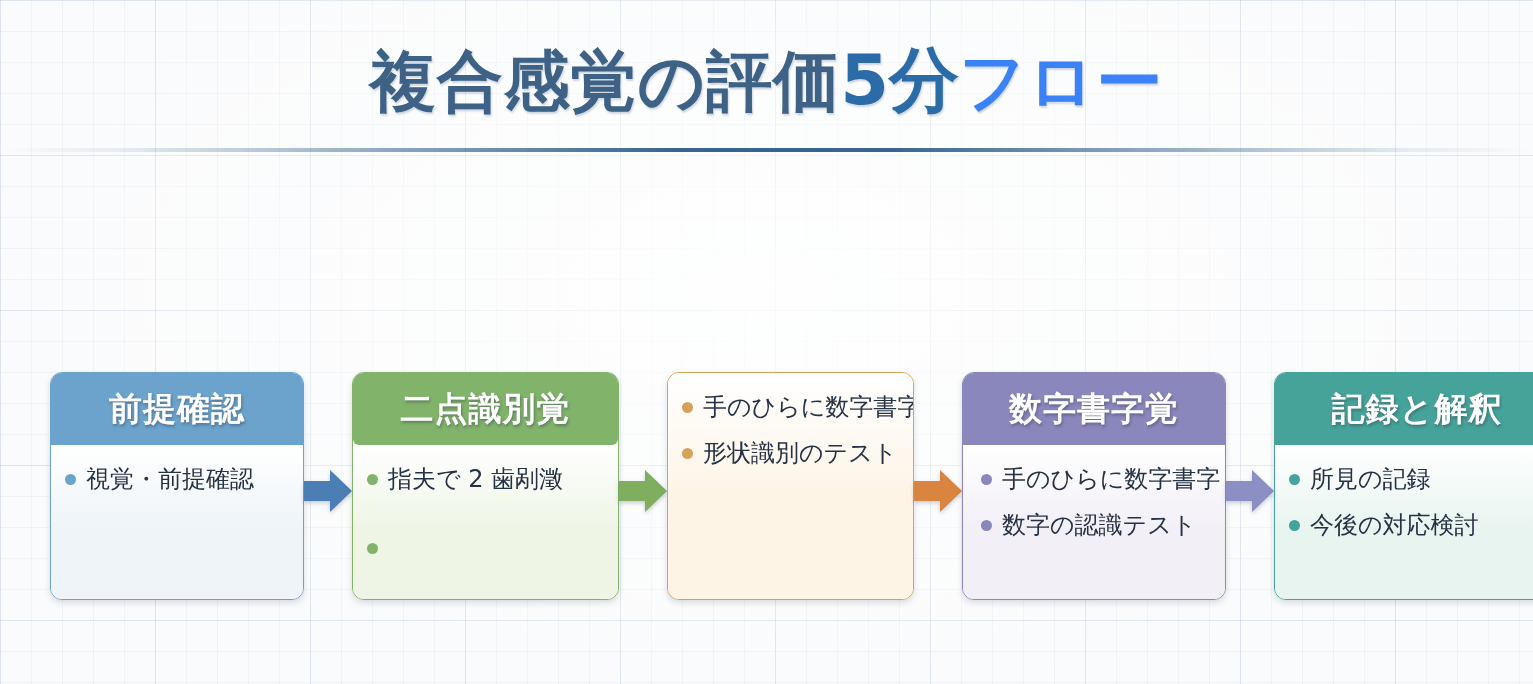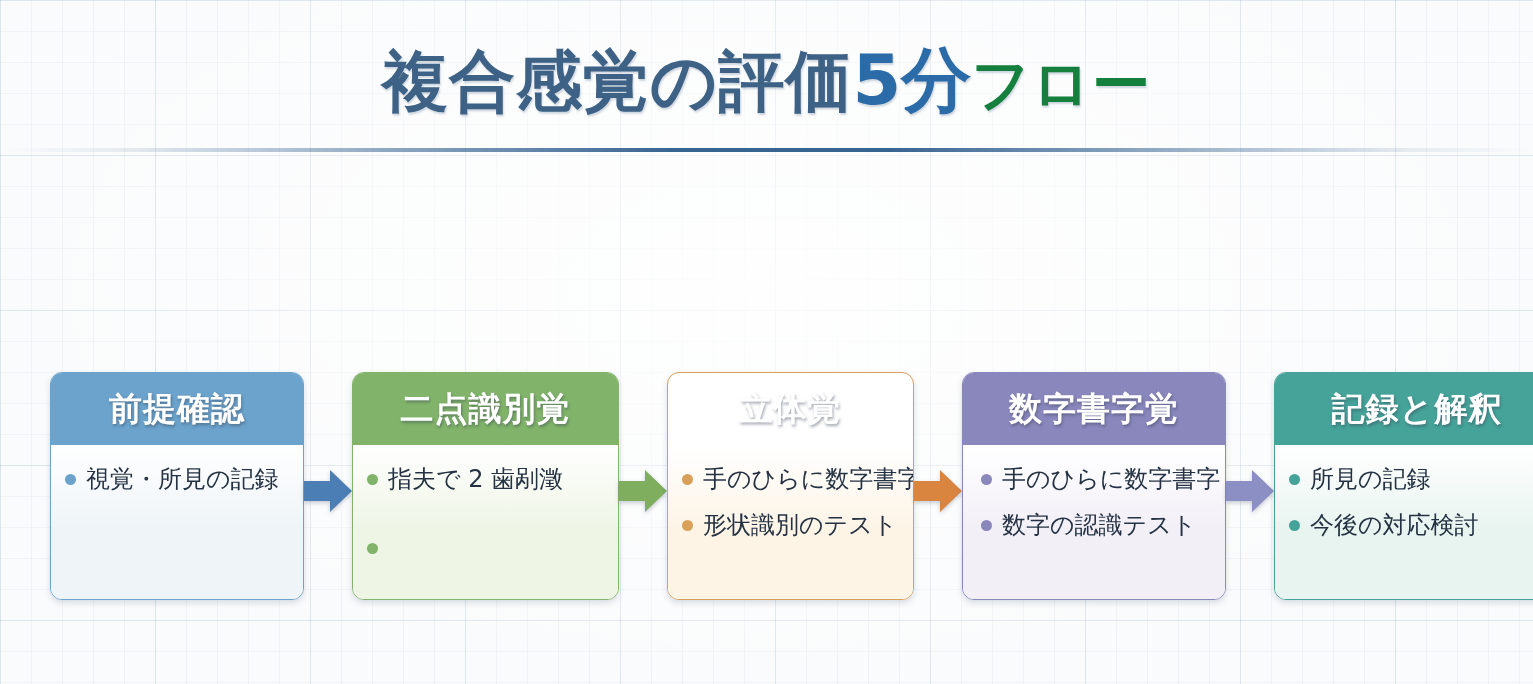--- a/index.html
+++ b/index.html
@@ -55,22 +55,22 @@
     color: #3d6285;
     text-shadow: 1px 2px 2px rgba(120,140,165,0.35);
     white-space: nowrap;
   }
   .title .accent {
     color: #2b6ca8;
     font-size: 70px;
     letter-spacing: 0;
   }
   .title .accent-kana {
-    color: #15803d;
-    font-size: 58px;
+    color: #3b82f6;
+    font-size: 66px;
   }
 
   .title-rule {
     position: absolute;
     top: 148px;
     left: 0;
     width: 100%;
     height: 4px;
     background: linear-gradient(to right,
         rgba(45,92,140,0) 0%,
@@ -168,52 +168,51 @@
 </div>
 <div class="title-rule"></div>
 
 <div class="flow">
 
   <div class="card" style="width: 252px; height: 226px; border-color: rgb(107, 163, 204);">
     <div class="card-head" style="background: linear-gradient(rgb(107, 163, 204) 0%, rgb(107, 163, 204) 70%, rgb(107, 163, 204) 100%);">前提確認</div>
     <div class="card-body" style="background: linear-gradient(rgb(255, 255, 255) 0%, rgb(238, 244, 248) 55%, rgb(238, 244, 248) 100%);">
       <div class="bullet">
         <span class="dot" style="background: rgb(107, 163, 204);"></span>
-        <span>視覚・所見の記録</span>
+        <span>視覚・前提確認</span>
       </div>
     </div>
   </div>
 
   <div class="arrow">
     <svg viewBox="0 0 48 46">
         <polygon points="0,13 26,13 26,2 48,23 26,44 26,33 0,33" fill="#4a7eb5"></polygon>
       </svg>
   </div>
 
   <div class="card" style="width: 265px; height: 226px; border-color: rgb(129, 180, 106);">
-    <div class="card-head" style="background: linear-gradient(rgb(129, 180, 106) 0%, rgb(129, 180, 106) 70%, rgb(129, 180, 106) 100%);">二点識別覚</div>
+    <div class="card-head" style="background: linear-gradient(rgb(129, 180, 106) 0%, rgb(129, 180, 106) 70%, rgb(129, 180, 106) 100%); border-radius: 6px;">二点識別覚</div>
     <div class="card-body" style="background: linear-gradient(rgb(255, 255, 255) 0%, rgb(238, 245, 229) 55%, rgb(238, 245, 229) 100%); gap: 48px;">
       <div class="bullet">
         <span class="dot" style="background: rgb(129, 180, 106);"></span>
         <span>指夫で 2 歯剐澂</span>
       </div>
       <div class="bullet">
         <span class="dot" style="background: rgb(129, 180, 106);"></span>
       </div>
     </div>
   </div>
 
   <div class="arrow">
     <svg viewBox="0 0 48 46">
         <polygon points="0,13 26,13 26,2 48,23 26,44 26,33 0,33" fill="#7fae5e"></polygon>
       </svg>
   </div>
 
   <div class="card" style="width: 245px; height: 226px; border-color: rgb(217, 160, 90);">
-    <div class="card-head">立体覚</div>
     <div class="card-body" style="background: linear-gradient(rgb(255, 255, 255) 0%, rgb(253, 244, 230) 55%, rgb(253, 244, 230) 100%);">
       <div class="bullet">
         <span class="dot" style="background: rgb(217, 160, 90);"></span>
         <span>手のひらに数字書字</span>
       </div>
       <div class="bullet">
         <span class="dot" style="background: rgb(217, 160, 90);"></span>
         <span>形状識別のテスト</span>
       </div>
     </div>

